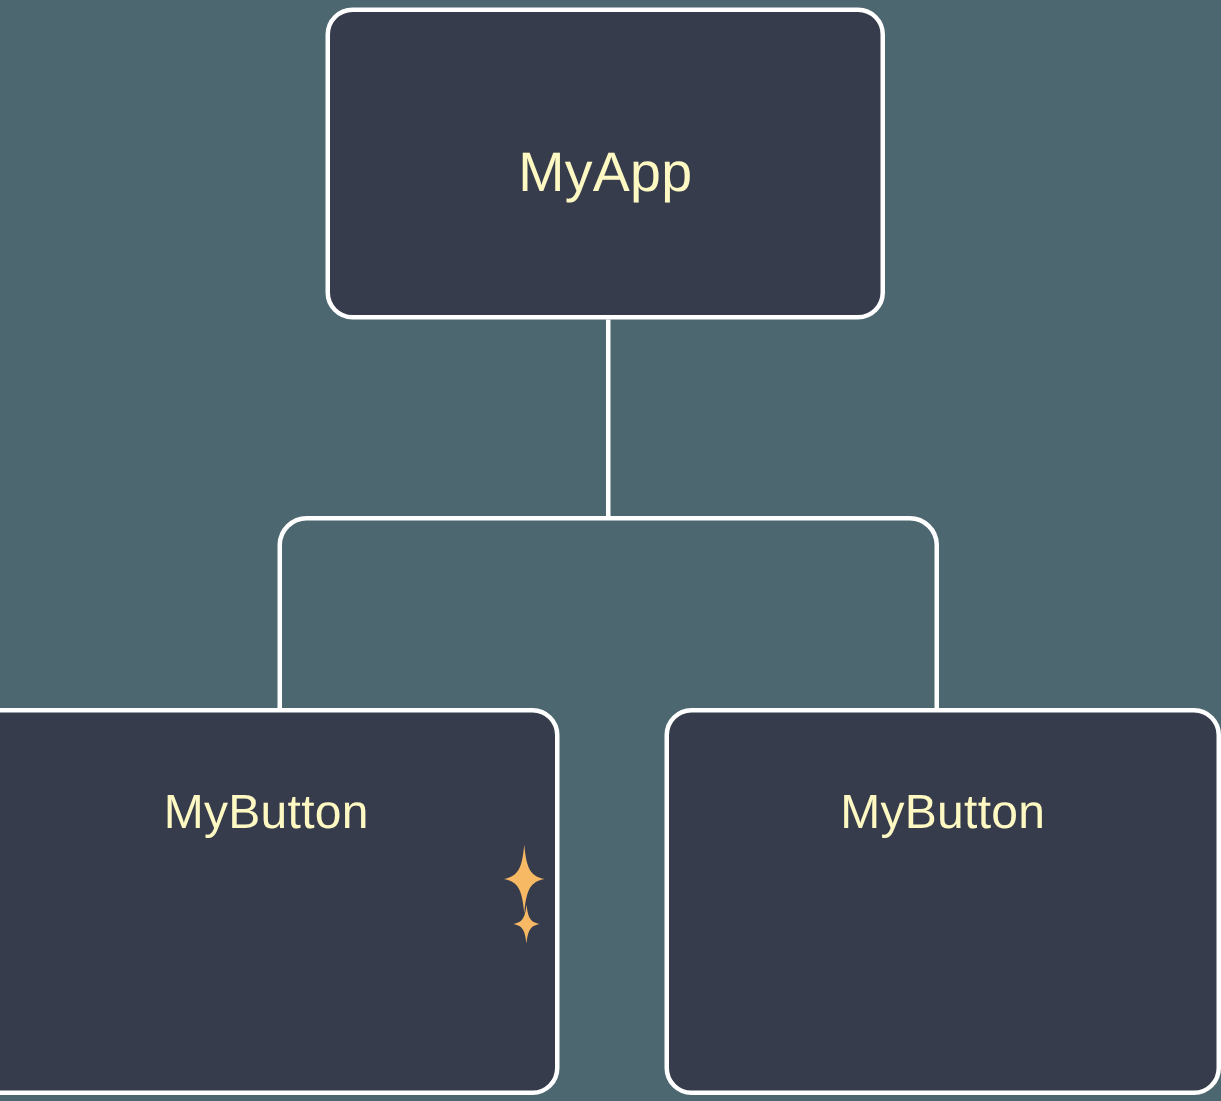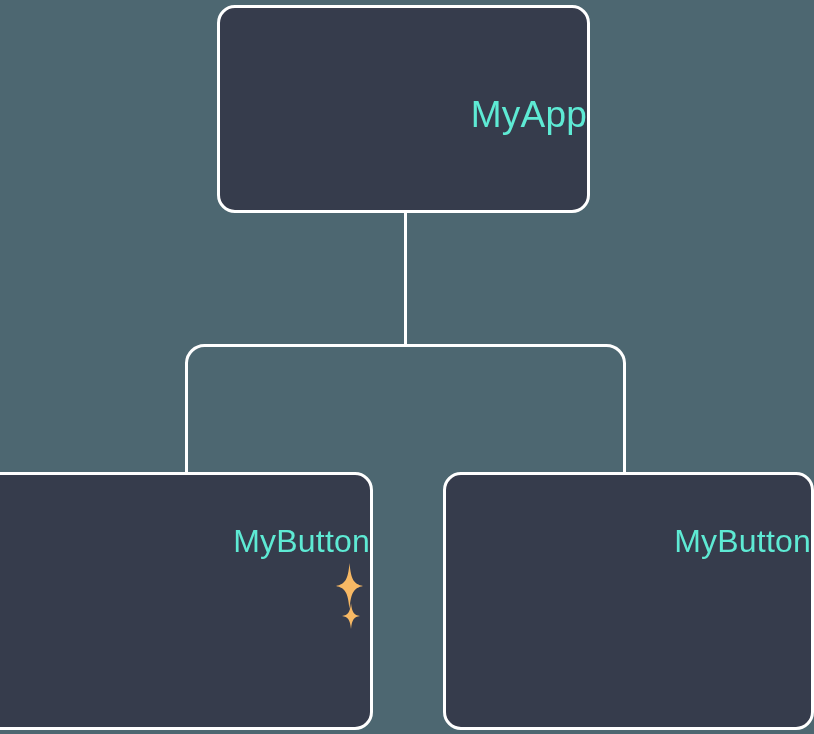--- a/index.html
+++ b/index.html
@@ -32,22 +32,22 @@
     z-index: 2;
     background: #363c4c;
     border: 3px solid #ffffff;
     border-radius: 18px;
     box-sizing: border-box;
   }
   .node-title {
     position: absolute;
     left: 0;
     width: 100%;
-    text-align: right;
-    color: #5eead4;
+    text-align: center;
+    color: #fef9c3;
     font-weight: 400;
     letter-spacing: 0.2px;
     white-space: nowrap;
   }
 
   
   #node-root {
     left: 217px;
     top: 5px;
     width: 373px;

